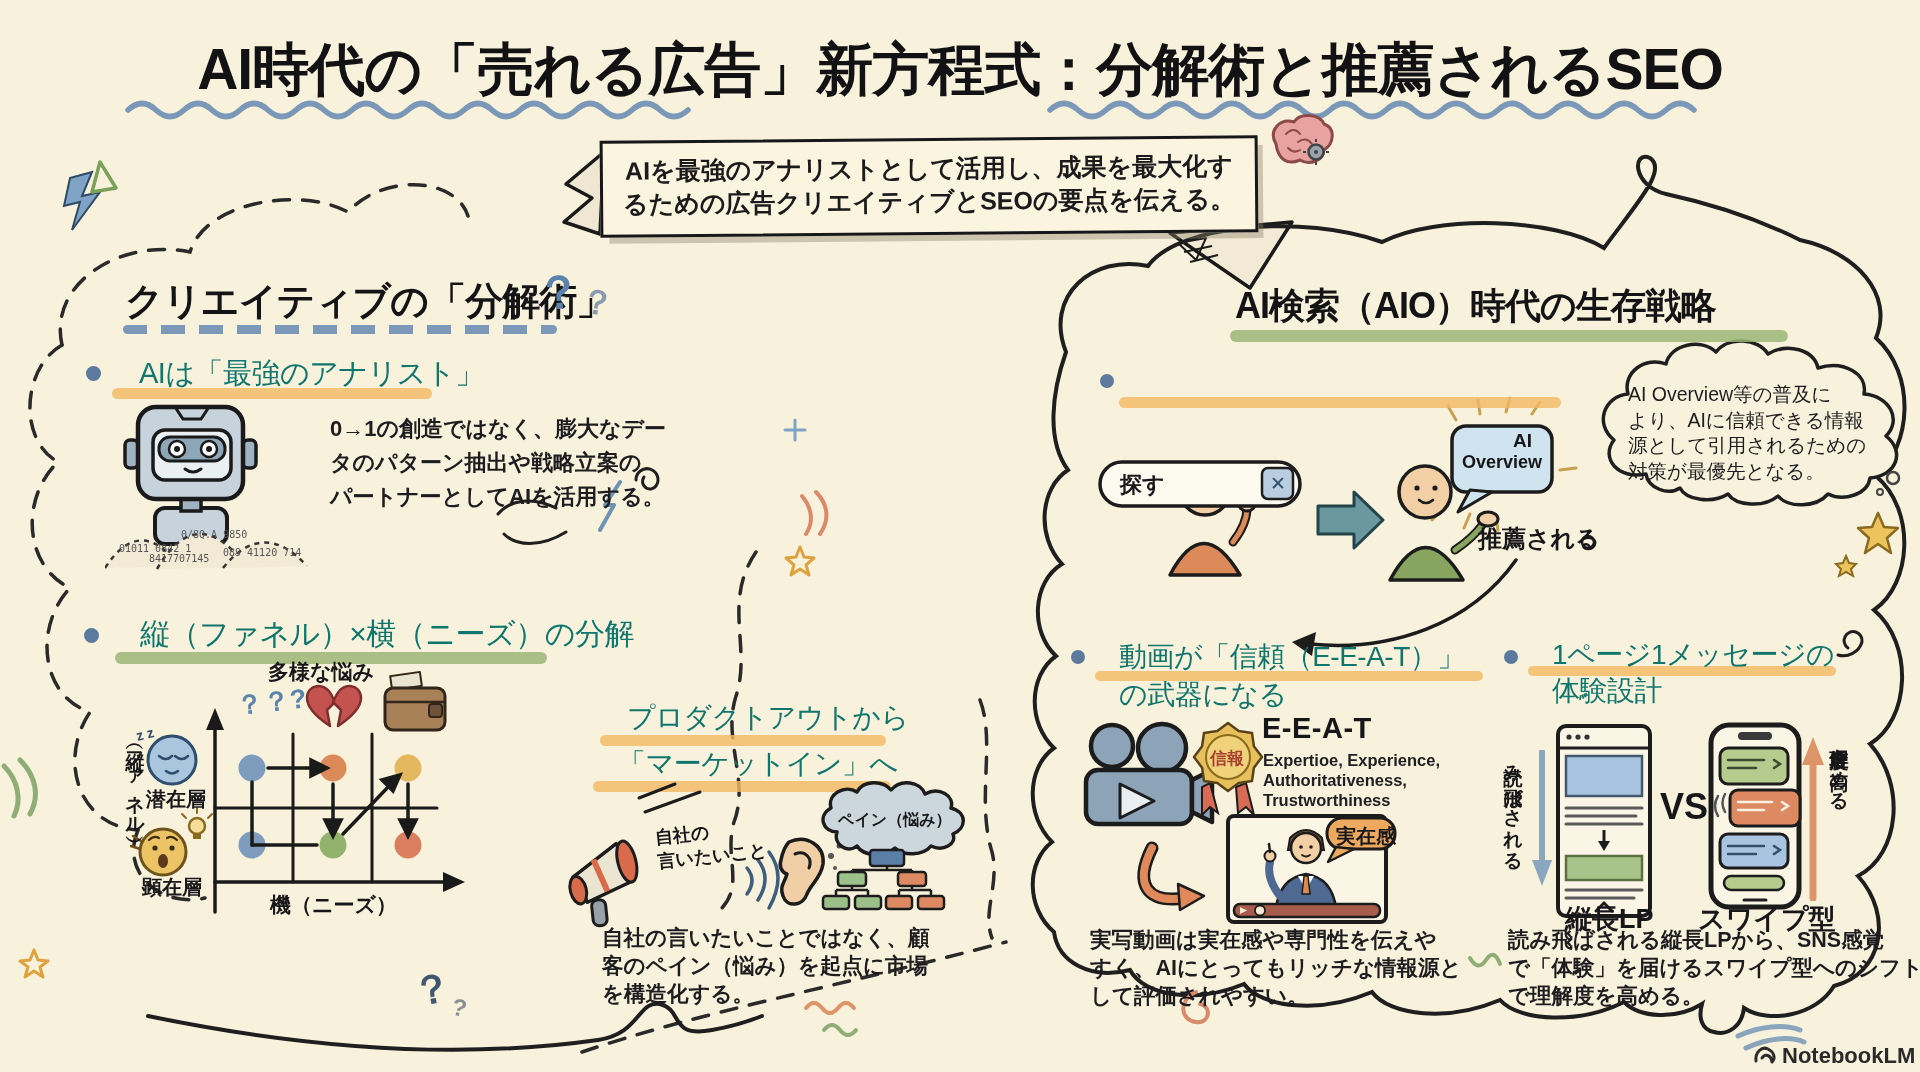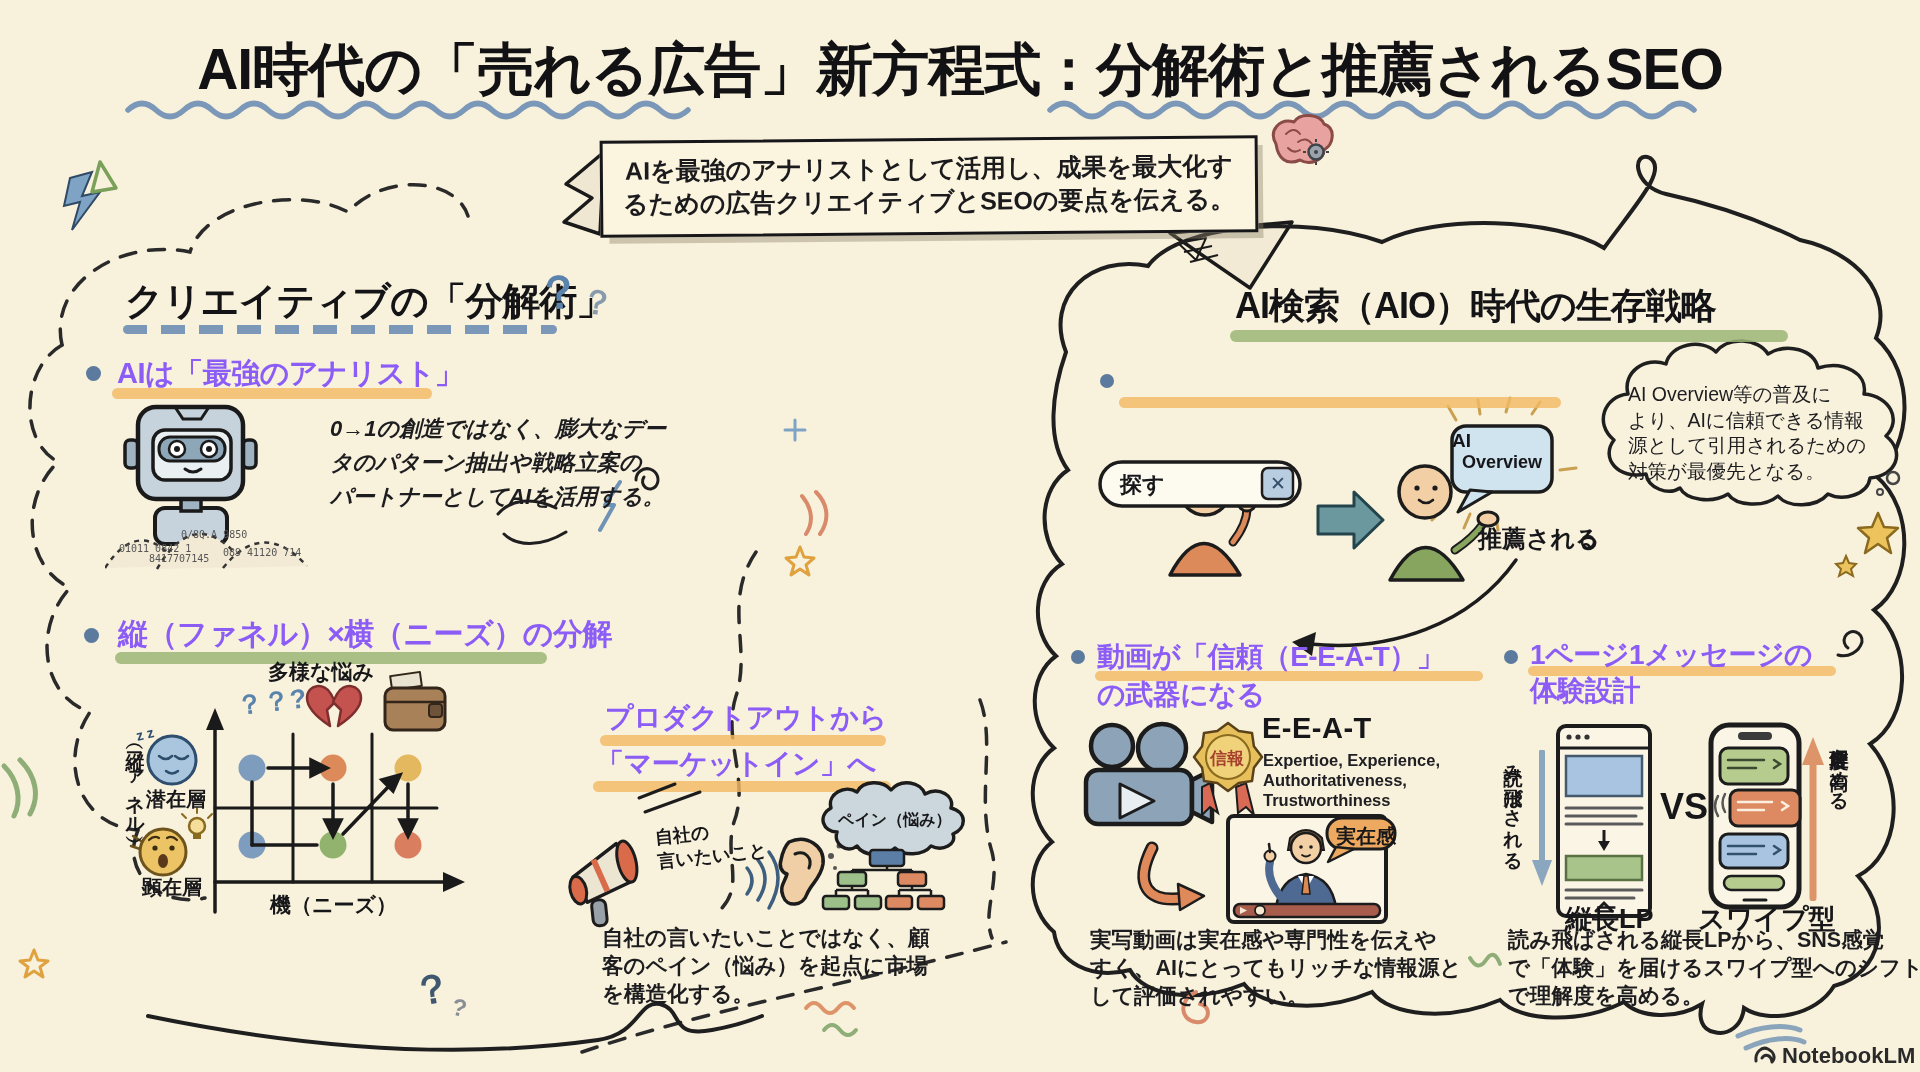--- a/index.html
+++ b/index.html
@@ -2,24 +2,24 @@
 <html><head>
 <meta charset="utf-8">
 <style>
   html,body{margin:0;padding:0;background:#e8e2d0;}
   .stage{position:relative;width:1920px;height:1072px;background:#f8f1dc;overflow:hidden;
          font-family:"Liberation Sans","DejaVu Sans",sans-serif;color:#1b1b1d;}
   .abs{position:absolute;}
   .nw{white-space:nowrap;}
   .title{font-size:57px;font-weight:900;letter-spacing:-1px;text-align:center;width:100%;color:#121214;}
   .h1{font-size:38px;font-weight:900;letter-spacing:-1px;color:#141416;}
-  .h2{font-size:28px;font-weight:700;letter-spacing:-0.5px;color:#8b5cf6;}
+  .h2{font-size:28px;font-weight:400;letter-spacing:-0.5px;color:#0f766e;margin-left:22px;}
   .body{font-size:22px;font-weight:700;color:#1d1d20;}
   .bl{white-space:nowrap;line-height:28px;}
-  .bl-wide{white-space:nowrap;line-height:34px;font-style:italic;}
+  .bl-wide{white-space:nowrap;line-height:34px;}
   .lab{font-weight:800;color:#17171a;white-space:nowrap;}
   .hl{position:absolute;height:11px;border-radius:6px;background:rgba(242,185,100,.82);}
   .hlg{position:absolute;height:12px;border-radius:6px;background:rgba(156,182,118,.85);}
   .hld{position:absolute;height:9px;border-radius:5px;
        background:repeating-linear-gradient(90deg,#7b98b8 0 24px,transparent 24px 38px);}
   .dot{position:absolute;border-radius:50%;background:#5b7a9e;}
   .vert{writing-mode:vertical-rl;text-orientation:mixed;}
   .banner{position:absolute;left:600px;top:138px;width:658px;height:97px;background:#fbf4df;
           border:3.5px solid #17171a;box-sizing:border-box;transform:rotate(-0.5deg);
           box-shadow:7px 8px 0 -2px rgba(140,130,105,.4);z-index:3;}
@@ -386,21 +386,21 @@
       <path d="M 324 80 q 7 6 14 0" fill="none" stroke-width="2.6" stroke-linecap="round"></path>
     </g>
 
     <g>
       <rect x="357" y="6" width="100" height="66" rx="14" fill="#cfe4ef" stroke="#1c1c1c" stroke-width="3.5"></rect>
       <polygon points="375,70 363,92 397,72" fill="#cfe4ef" stroke="#1c1c1c" stroke-width="3" stroke-linejoin="round"></polygon>
     </g>
   </svg>
   <div class="abs lab z3" style="left:1120px;top:470px;font-size:22px">探す</div>
   <div class="abs lab z3" style="left:1270px;top:472px;font-size:19px;color:#33506b">✕</div>
-  <div class="abs lab z3" style="left:1452px;top:430px;width:80px;text-align:left;font-size:19px">AI</div>
+  <div class="abs lab z3" style="left:1452px;top:430px;width:80px;text-align:right;font-size:19px">AI</div>
   <div class="abs lab z3" style="left:1452px;top:452px;width:100px;text-align:center;font-size:18px">Overview</div>
   <div class="abs lab z3" style="left:1478px;top:523px;font-size:24px">推薦される</div>
 
   <div class="dot z2" style="left:1071px;top:650px;width:14px;height:14px"></div>
   <div class="abs h2 nw z2" style="left:1097px;top:638px">動画が「信頼（E-E-A-T）」</div>
   <div class="hl z1" style="left:1095px;top:671px;width:388px;height:10px"></div>
   <div class="abs h2 nw z2" style="left:1097px;top:676px">の武器になる</div>
 
   <svg class="abs z2" style="left:1082px;top:712px" width="330" height="220" viewBox="0 0 330 220">
 

